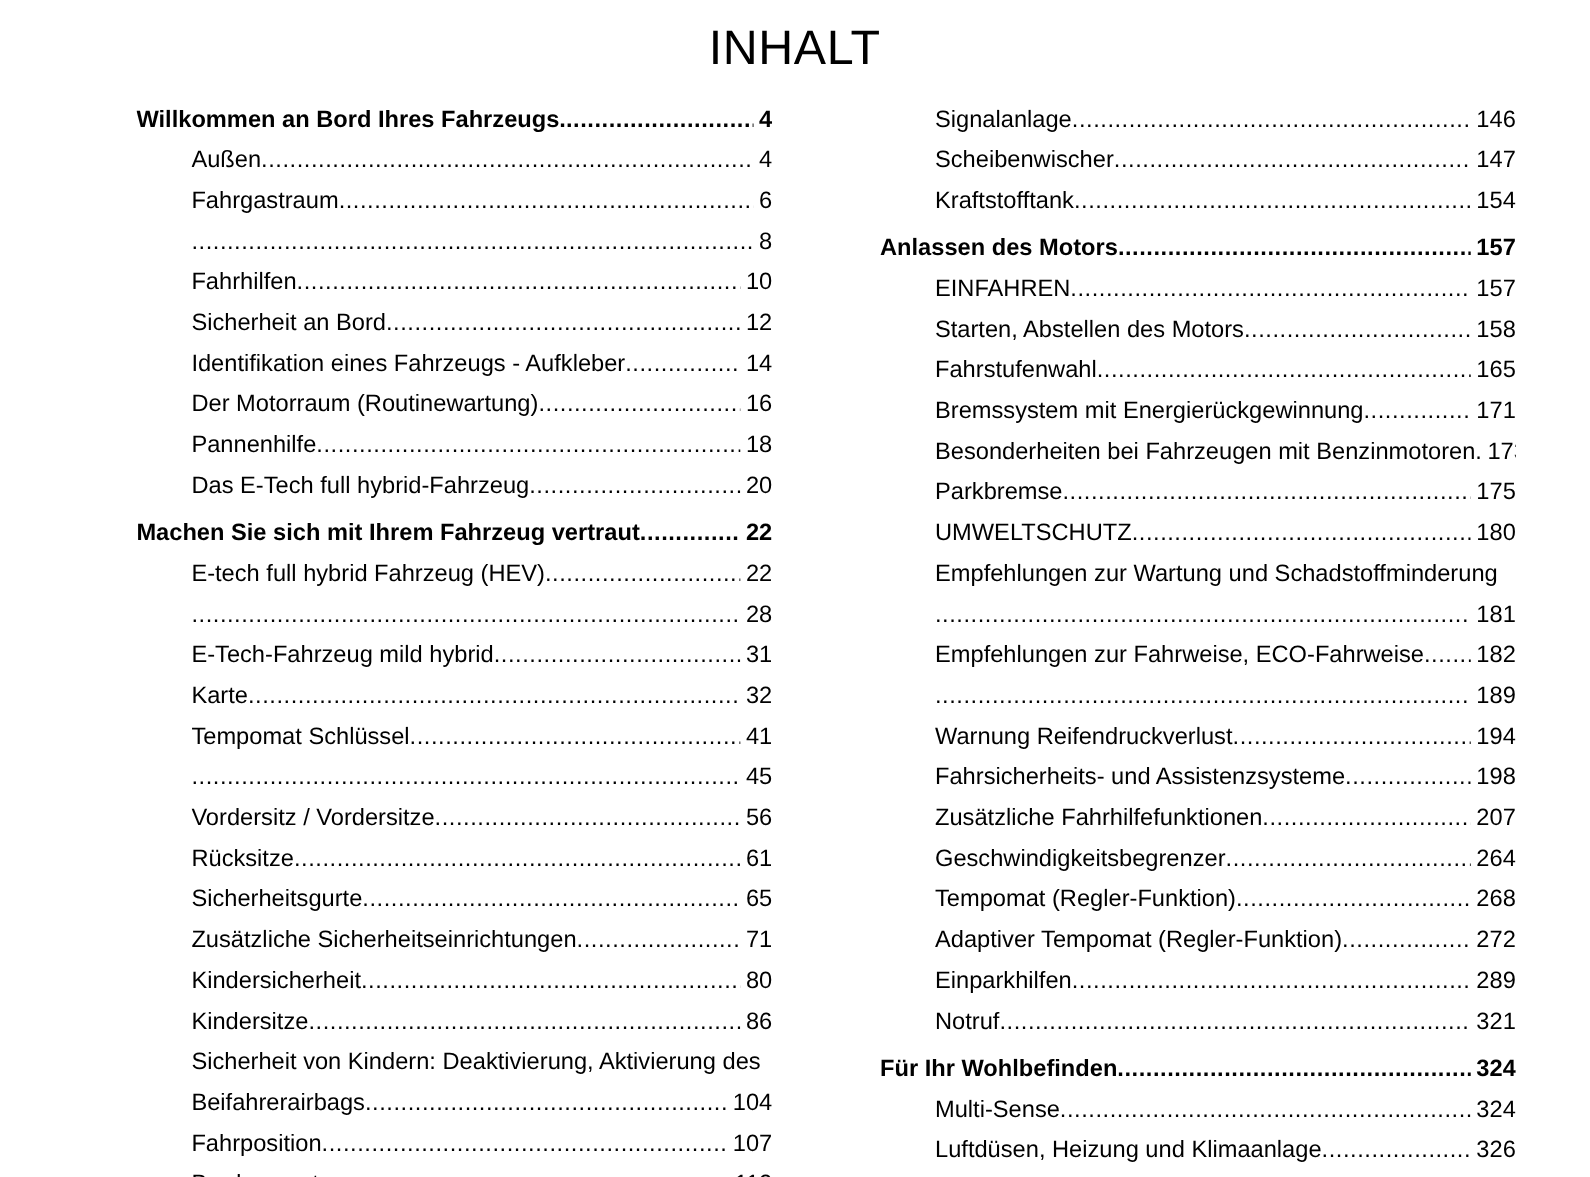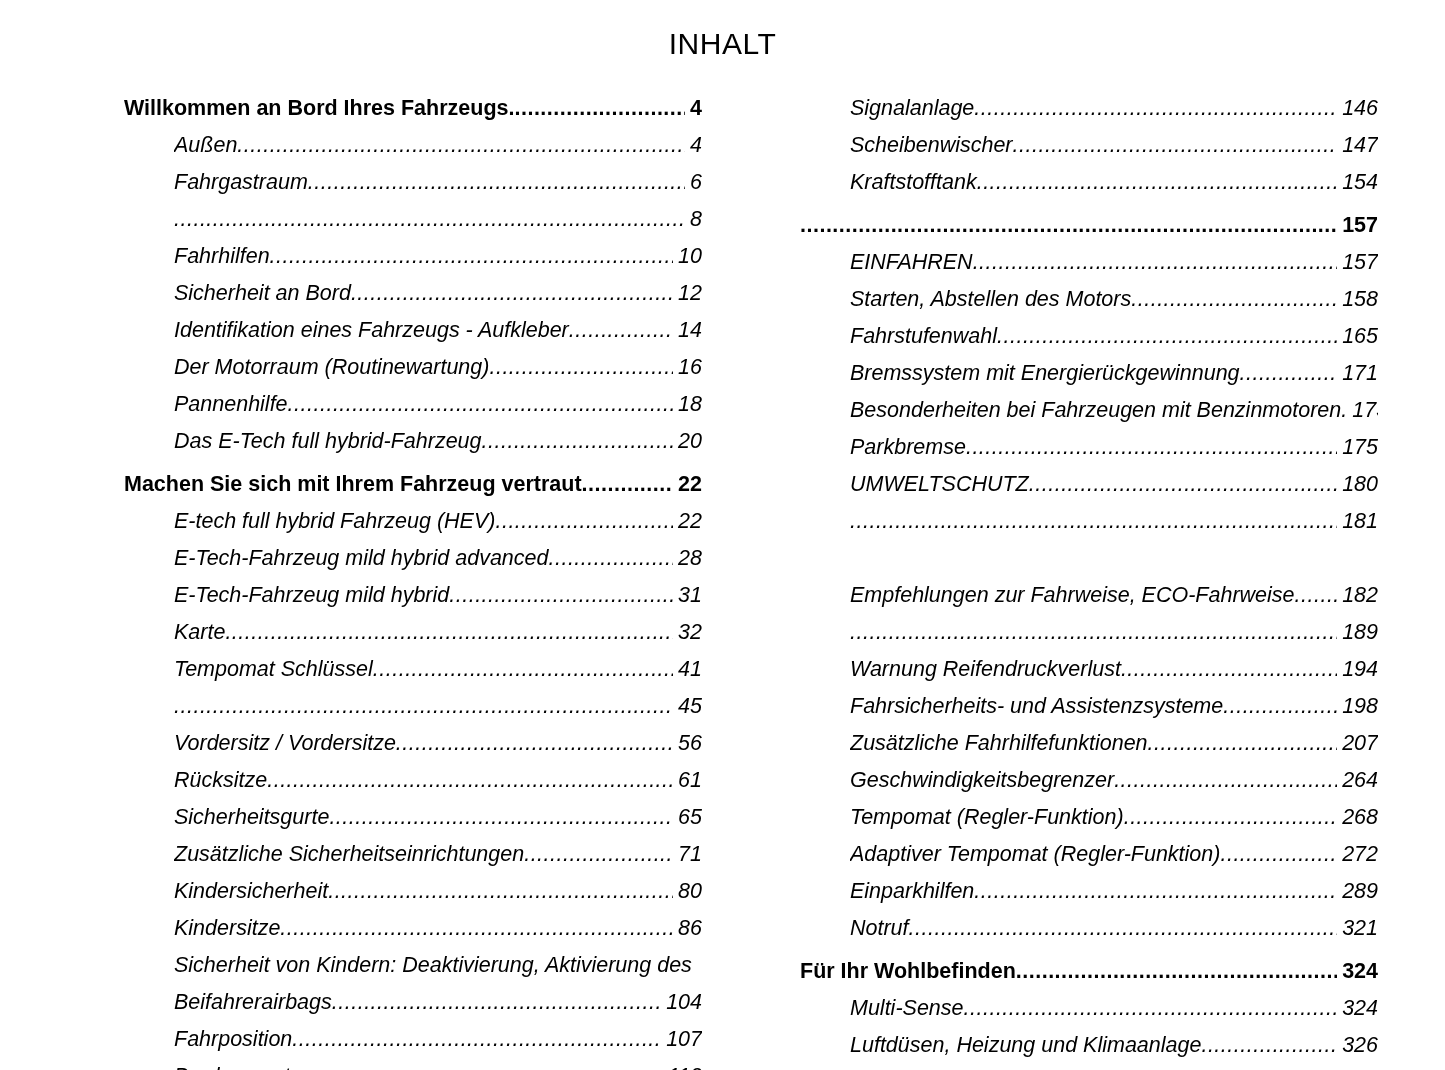--- a/index.html
+++ b/index.html
@@ -23,21 +23,21 @@
     height: 1070px;
     background: #ffffff;
   }
 
   .toc-title {
     position: absolute;
     left: 0;
     top: 24px;
     width: 1445px;
     text-align: center;
-    font-size: 30px;
+    font-size: 44px;
     font-weight: 400;
     letter-spacing: 0.5px;
     line-height: 40px;
   }
 
   .columns {
     position: absolute;
     top: 90px;
     left: 0;
     width: 1445px;
@@ -61,21 +61,20 @@
     white-space: nowrap;
     overflow: hidden;
   }
   .entry.level1 {
     font-weight: bold;
     margin-left: 0;
   }
   .entry.level2 {
     font-weight: normal;
     margin-left: 50px;
-    font-style: italic;
   }
 
   .etitle {
     flex: 0 0 auto;
     max-width: 100%;
   }
   .dots {
     flex: 1 1 auto;
     overflow: hidden;
     white-space: nowrap;
@@ -170,21 +169,20 @@
           <span class="etitle">Machen Sie sich mit Ihrem Fahrzeug vertraut</span>
           <span class="dots"> ........................................................................................................................................................................................................</span>
           <span class="pnum">22</span>
         </div>
         <div class="entry level2">
           <span class="etitle">E-tech full hybrid Fahrzeug (HEV)</span>
           <span class="dots"> ........................................................................................................................................................................................................</span>
           <span class="pnum">22</span>
         </div>
         <div class="entry level2">
-          <span class="etitle">E-Tech-Fahrzeug mild hybrid advanced</span>
           <span class="dots"> ........................................................................................................................................................................................................</span>
           <span class="pnum">28</span>
         </div>
         <div class="entry level2">
           <span class="etitle">E-Tech-Fahrzeug mild hybrid</span>
           <span class="dots"> ........................................................................................................................................................................................................</span>
           <span class="pnum">31</span>
         </div>
         <div class="entry level2">
           <span class="etitle">Karte</span>
@@ -260,20 +258,21 @@
           <span class="dots"> ........................................................................................................................................................................................................</span>
           <span class="pnum">147</span>
         </div>
         <div class="entry level2">
           <span class="etitle">Kraftstofftank</span>
           <span class="dots"> ........................................................................................................................................................................................................</span>
           <span class="pnum">154</span>
         </div>
         <div class="spacer-sm"></div>
         <div class="entry level1">
+          <span class="etitle">Anlassen des Motors</span>
           <span class="dots"> ........................................................................................................................................................................................................</span>
           <span class="pnum">157</span>
         </div>
         <div class="entry level2">
           <span class="etitle">EINFAHREN</span>
           <span class="dots"> ........................................................................................................................................................................................................</span>
           <span class="pnum">157</span>
         </div>
         <div class="entry level2">
           <span class="etitle">Starten, Abstellen des Motors</span>
@@ -299,20 +298,21 @@
           <span class="etitle">Parkbremse</span>
           <span class="dots"> ........................................................................................................................................................................................................</span>
           <span class="pnum">175</span>
         </div>
         <div class="entry level2">
           <span class="etitle">UMWELTSCHUTZ</span>
           <span class="dots"> ........................................................................................................................................................................................................</span>
           <span class="pnum">180</span>
         </div>
         <div class="entry level2 wrap">
+          <span class="line1">Empfehlungen zur Wartung und Schadstoffminderung</span>
           <span class="line2">
             <span class="etitle"></span>
             <span class="dots"> ........................................................................................................................................................................................................</span>
             <span class="pnum">181</span>
           </span>
         </div>
         <div class="entry level2">
           <span class="etitle">Empfehlungen zur Fahrweise, ECO-Fahrweise</span>
           <span class="dots"> ........................................................................................................................................................................................................</span>
           <span class="pnum">182</span>

